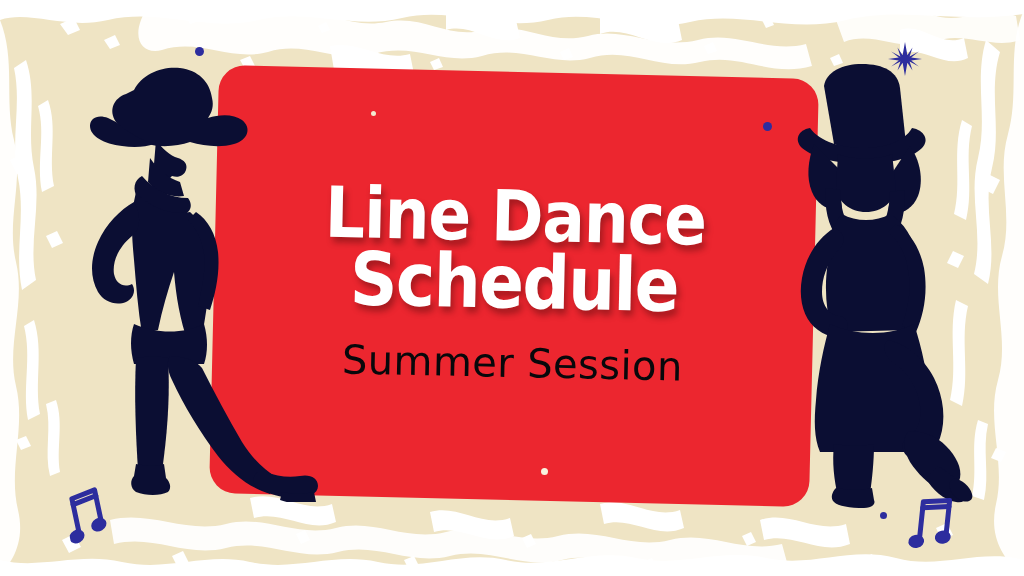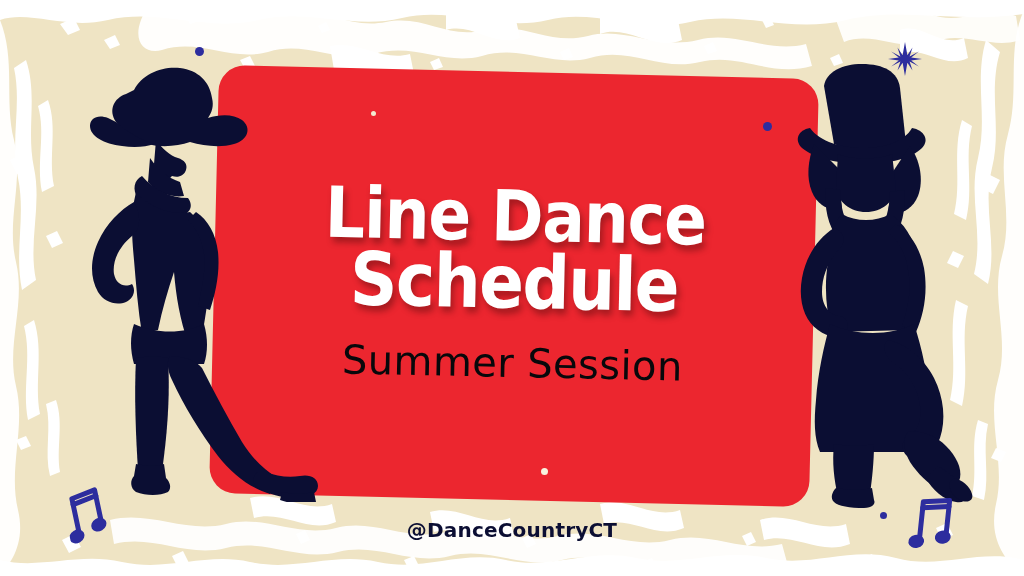--- a/index.html
+++ b/index.html
@@ -263,21 +263,20 @@
   </div>
 
   <div class="title-wrap">
     <div class="headline">
       <span>Line Dance</span>
       <span class="l2">Schedule</span>
     </div>
     <div class="subhead">Summer Session</div>
   </div>
 
-  <div class="handle">@DanceCountryCT</div>
 
   <div class="dot" style="left:195px;top:47px;width:9px;height:9px;background:#2d2d9e;"></div>
   <div class="dot" style="left:763px;top:122px;width:9px;height:9px;background:#2d2d9e;"></div>
   <div class="dot" style="left:371px;top:111px;width:5px;height:5px;background:#f3ead0;"></div>
   <div class="dot" style="left:541px;top:468px;width:7px;height:7px;background:#f8f2de;"></div>
   <div class="dot" style="left:880px;top:512px;width:7px;height:7px;background:#2d2d9e;"></div>
 
   <div class="sparkle" style="left:888px;top:42px;width:34px;height:34px;">
     <svg width="34" height="34" viewBox="0 0 34 34">
       <g fill="#2d2d9e">

